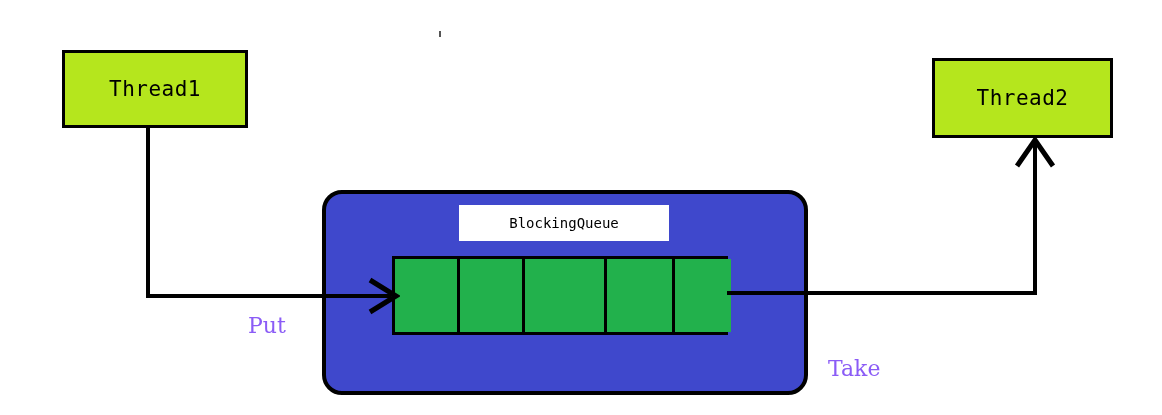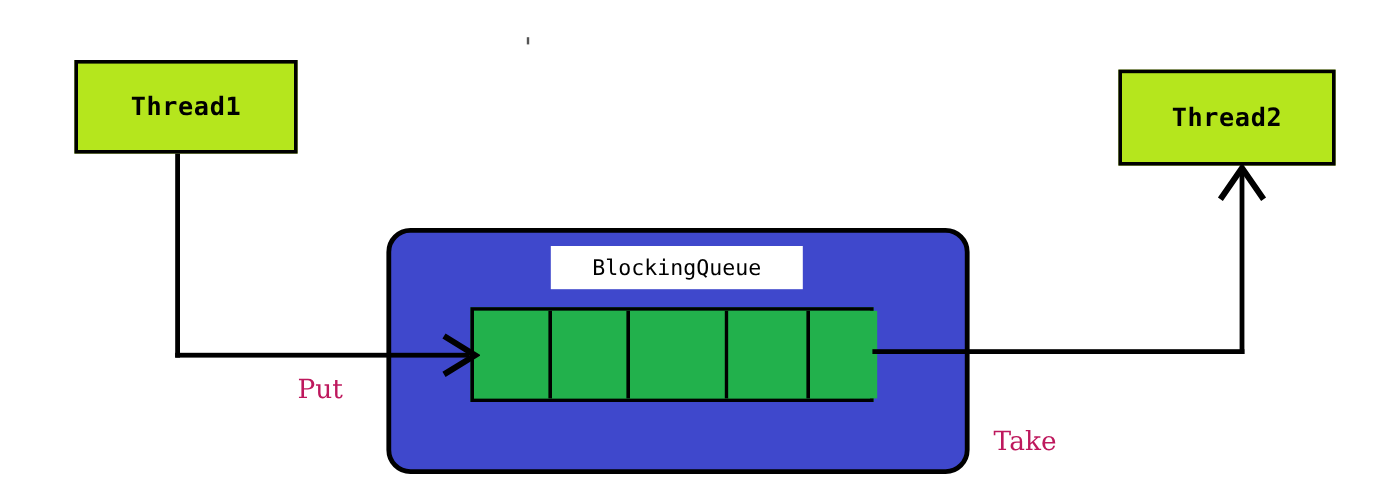--- a/index.html
+++ b/index.html
@@ -18,21 +18,20 @@
 
   
   .thread-box {
     position: absolute;
     background: #b5e61d;
     border: 3px solid #000000;
     box-sizing: border-box;
     display: flex;
     align-items: center;
     justify-content: center;
-    font-weight: bold;
   }
   .thread-label {
     font-family: "DejaVu Sans Mono", "Liberation Mono", monospace;
     font-size: 21px;
     color: #000000;
     letter-spacing: 0.5px;
     white-space: nowrap;
   }
   #thread1-box { left: 62px;  top: 50px;  width: 186px; height: 78px; }
   #thread2-box { left: 932px; top: 58px;  width: 181px; height: 80px; }
@@ -57,21 +56,21 @@
     top: 205px;
     width: 210px;
     height: 36px;
     background: #ffffff;
     display: flex;
     align-items: center;
     justify-content: center;
   }
   #queue-title-plate .plate-text {
     font-family: "DejaVu Sans Mono", "Liberation Mono", monospace;
-    font-size: 18px;
+    font-size: 14px;
     color: #000000;
     white-space: nowrap;
   }
 
   
   #queue-cells {
     position: absolute;
     left: 392px;
     top: 256px;
     width: 336px;
@@ -106,21 +105,21 @@
   
   .arrowhead { position: absolute; }
   #put-arrowhead  { left: 366px; top: 276px; width: 34px; height: 40px; }
   #take-arrowhead { left: 1013px; top: 136px; width: 44px; height: 34px; }
 
   
   .edge-label {
     position: absolute;
     font-family: "DejaVu Serif", "Liberation Serif", serif;
     font-size: 22px;
-    color: #be185d;
+    color: #8b5cf6;
     white-space: nowrap;
   }
   #put-label  { left: 248px; top: 313px; }
   #take-label { left: 828px; top: 310px; margin-top: 46px; }
 
   
   #speck {
     position: absolute;
     left: 439px;
     top: 31px;

